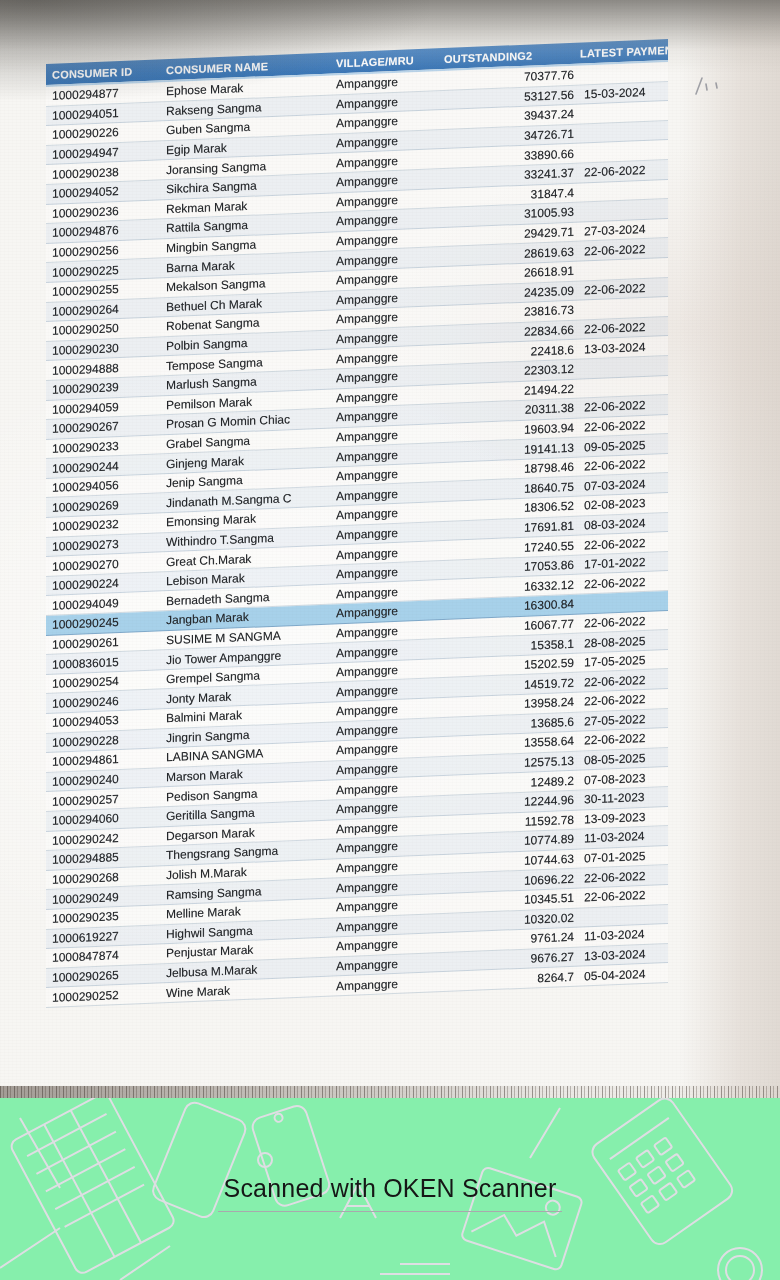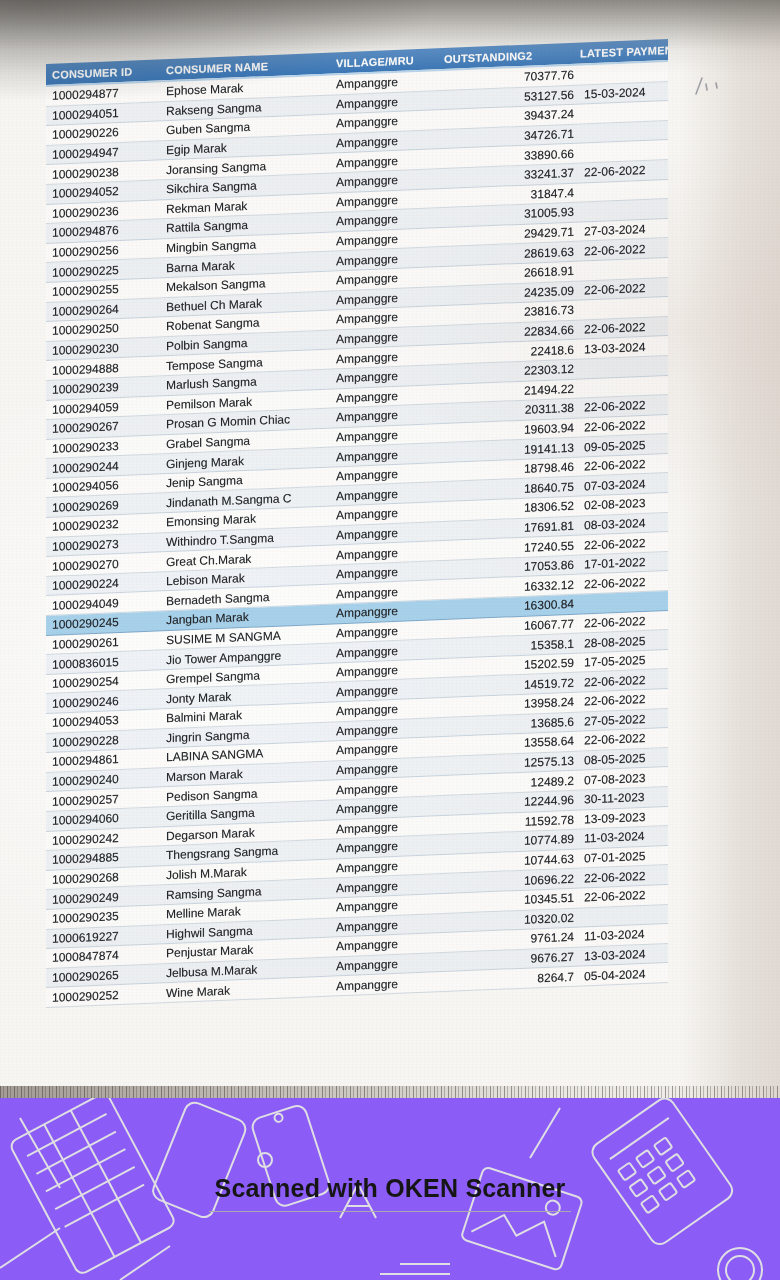--- a/index.html
+++ b/index.html
@@ -50,21 +50,21 @@
   .c-id{width:118px;padding-left:6px;}
   .c-name{width:172px;padding-left:2px;}
   .c-village{width:100px;}
   .c-outstanding{width:144px;text-align:right;padding-right:6px;}
   .c-date{width:88px;padding-left:4px;}
   .th.c-outstanding{text-align:left;padding-left:8px;}
   .th.c-date{padding-left:0;}
 
   
   .footer{position:absolute;top:1098px;left:0;width:780px;height:182px;
-    background:#8b5cf6;overflow:hidden;font-weight:bold;}
+    background:#86efac;overflow:hidden;}
   .doodles{position:absolute;top:0;left:0;}
   .caption-wrap{position:absolute;top:76px;left:0;width:100%;text-align:center;}
   .caption{display:inline-block;font-size:25px;color:#161616;letter-spacing:.2px;
     border-bottom:1px solid #a9a9ad;padding:0 6px 8px;}
 </style>
 </head>
 <body>
 
 <div class="screen">
 

